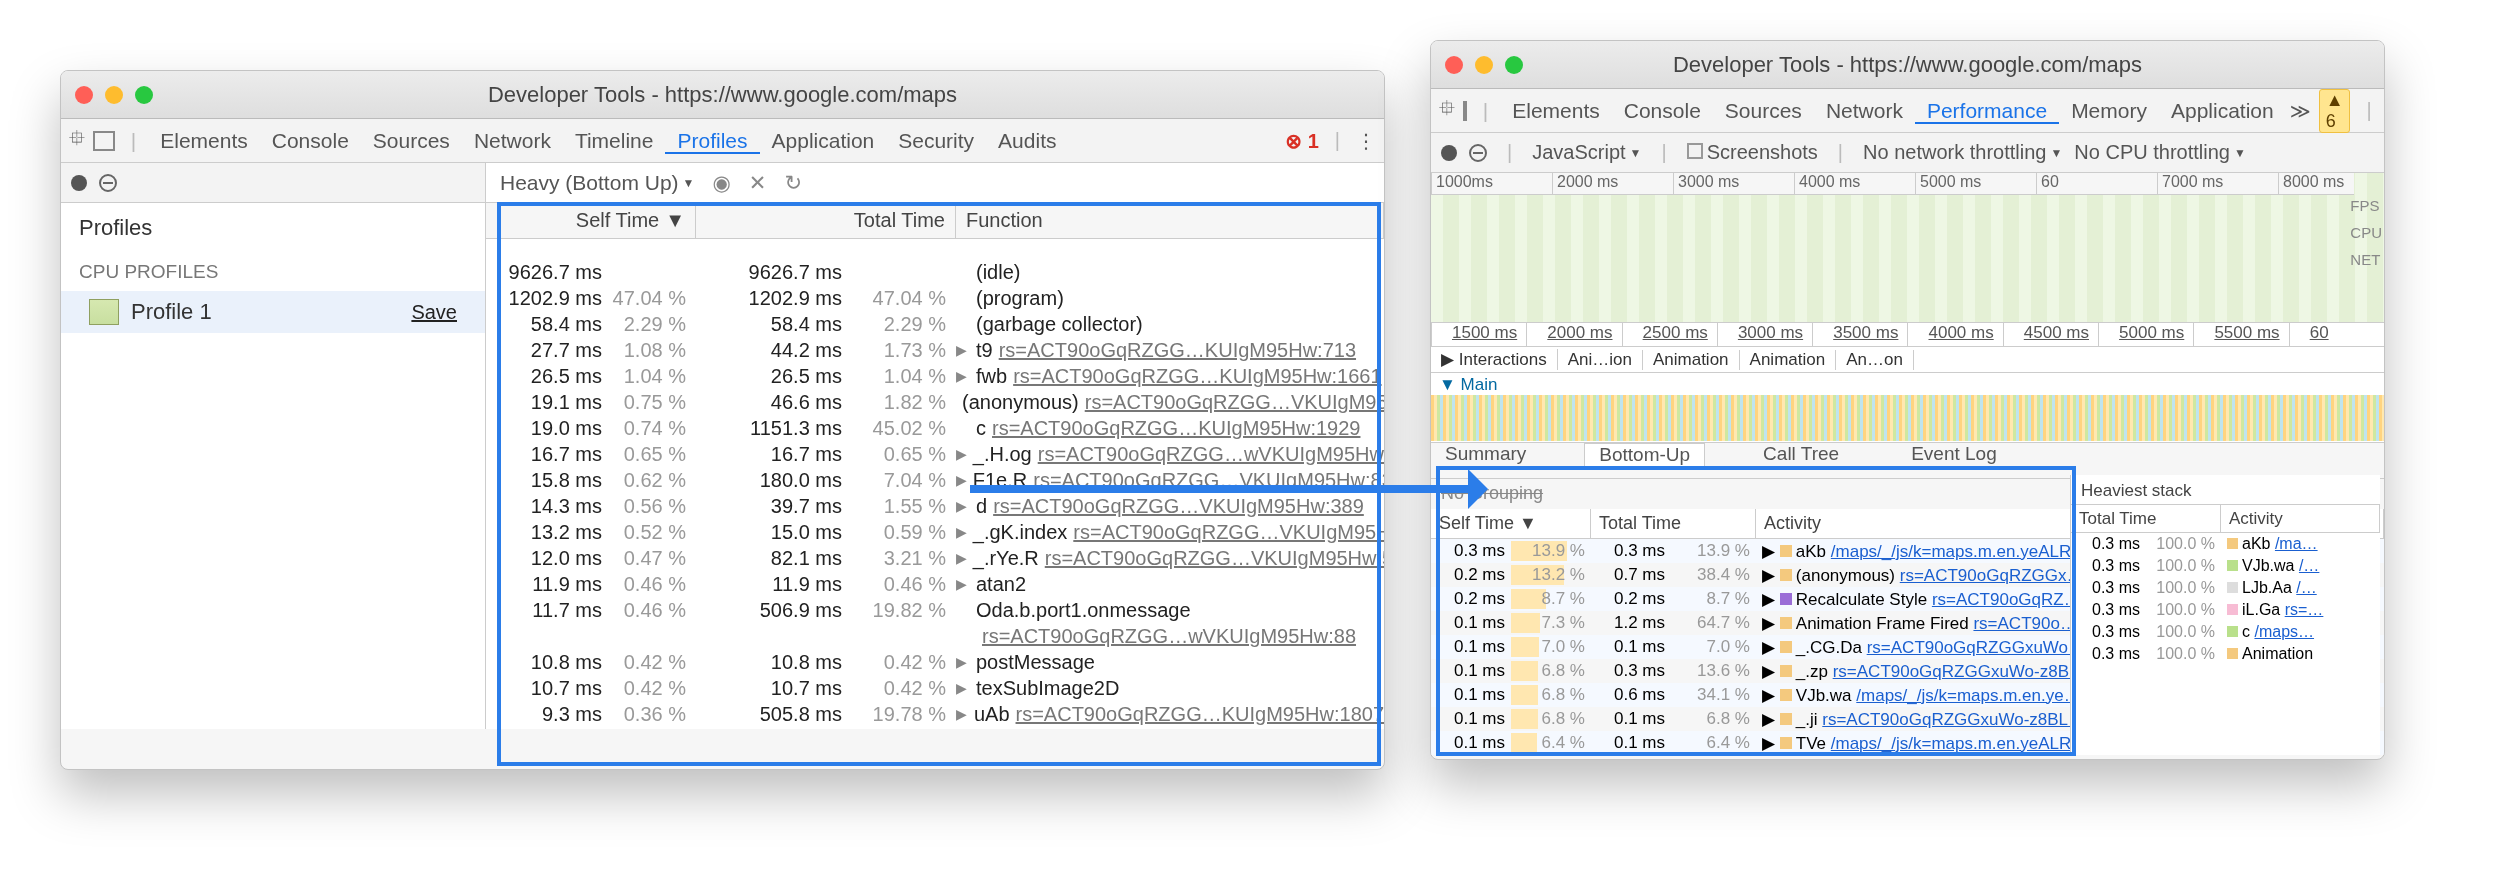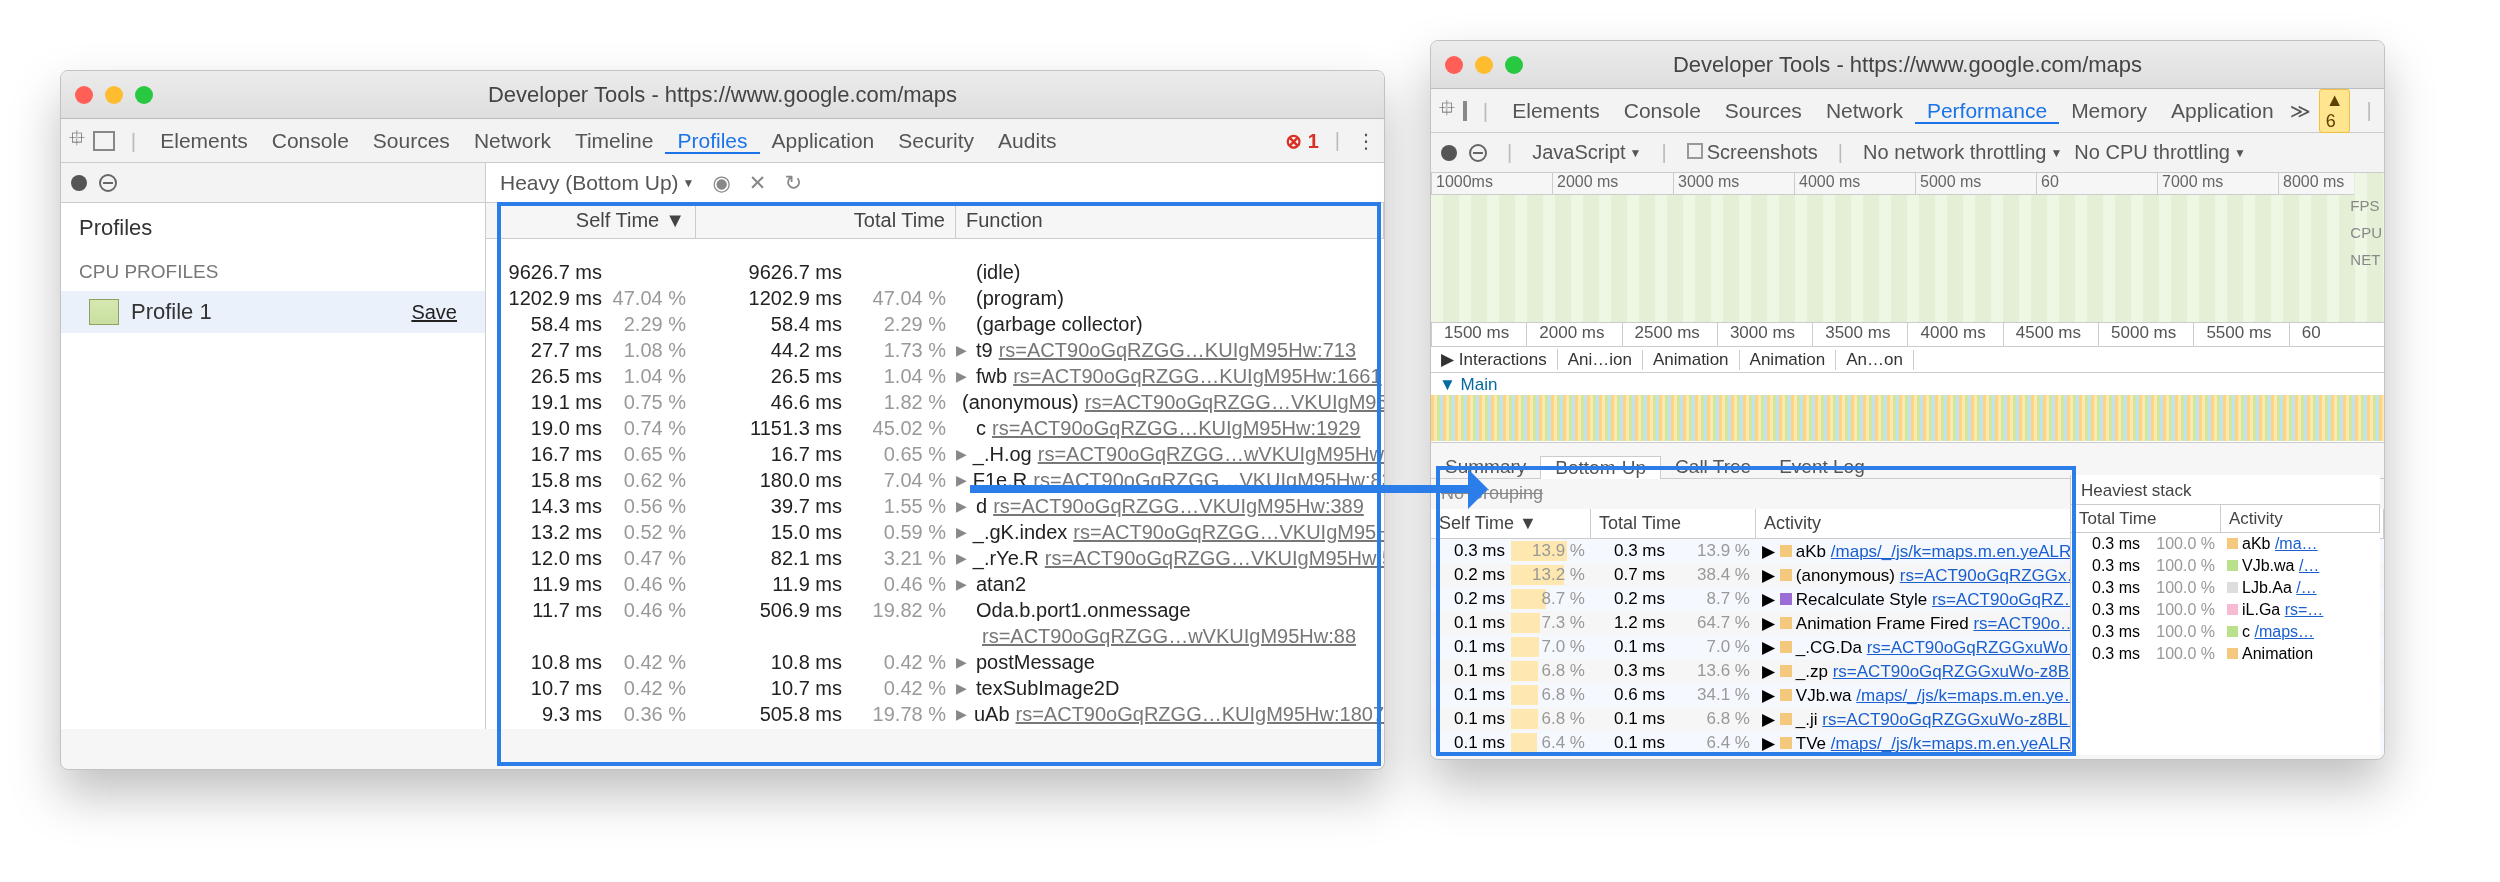--- a/index.html
+++ b/index.html
@@ -49,26 +49,26 @@
   .row .fn{flex:1;display:flex;align-items:center;gap:6px;overflow:hidden;white-space:nowrap;}
   .row .tri{color:#888;font-size:14px;width:14px;display:inline-block;}
   .row .link{color:#777;text-decoration:underline;}
   
   .overview{height:150px;border-bottom:1px solid #ccc;background:repeating-linear-gradient(90deg,#eef7e4 0 12px,#e4f0d5 12px 28px);position:relative;}
   .overview .ruler{position:absolute;top:0;left:0;right:30px;height:22px;display:flex;font-size:16px;color:#666;background:#f6f6f6;border-bottom:1px solid #ccc;gap:45px;}
   .overview .ruler span{flex:1;border-left:1px solid #ccc;padding-left:4px;}
   .overview .labels{position:absolute;right:2px;top:24px;font-size:15px;color:#888;display:flex;flex-direction:column;gap:10px;}
   .flame{height:120px;border-bottom:1px solid #ccc;background:#fff;}
   .flame .ruler2{height:24px;display:flex;font-size:17px;color:#555;border-bottom:1px solid #ccc;}
-  .flame .ruler2 span{flex:1;border-left:1px solid #ccc;padding-left:12px;}
+  .flame .ruler2 span{flex:1;border-left:1px solid #ccc;padding-left:20px;text-decoration:underline;}
   .flame .tracks{display:flex;font-size:17px;color:#333;height:26px;border-bottom:1px solid #ccc;align-items:center;}
   .flame .tracks span{padding:0 10px;border-right:1px solid #ccc;}
   .flame .mainrow{height:22px;padding:2px 8px;font-size:17px;color:#0369a1;}
   .flame .bars{height:46px;background:repeating-linear-gradient(90deg,#ffd480 0 3px,#ffe8b0 3px 6px,#cfe8a0 6px 9px,#bfe4ef 9px 12px);}
-  .tabs2{height:36px;display:flex;align-items:flex-end;font-size:19px;color:#555;border-bottom:1px solid #ccc;}
+  .tabs2{height:36px;display:flex;align-items:flex-start;font-size:19px;color:#555;border-bottom:1px solid #ccc;gap:44px;}
   .tabs2 span{padding:0 14px;cursor:pointer;}
   .tabs2 span.active{background:#fff;border-top:1px solid #ccc;border-left:1px solid #ccc;border-right:1px solid #ccc;margin-bottom:-1px;}
   .nog{height:30px;padding:4px 10px;color:#888;font-size:18px;text-decoration:line-through;}
   .w2 .thead2{display:flex;height:30px;font-size:18px;color:#444;background:#fff;border-bottom:1px solid #ccc;}
   .w2 .thead2>div{border-right:1px solid #ccc;padding:4px 8px;}
   .w2 .c1{width:160px;} .w2 .c2{width:165px;} .w2 .c3{flex:1;}
   .rows2 .row2{display:flex;height:24px;font-size:17px;align-items:center;}
   .rows2 .row2:nth-child(odd){background:#f5f9ff;}
   .rows2 .row2>div{padding:0 6px;}
   .rows2 .s1{width:80px;text-align:right;} .rows2 .s1p{width:80px;text-align:right;color:#999;background:linear-gradient(90deg,#ffe7b0 var(--p,10%),transparent var(--p,10%));}

